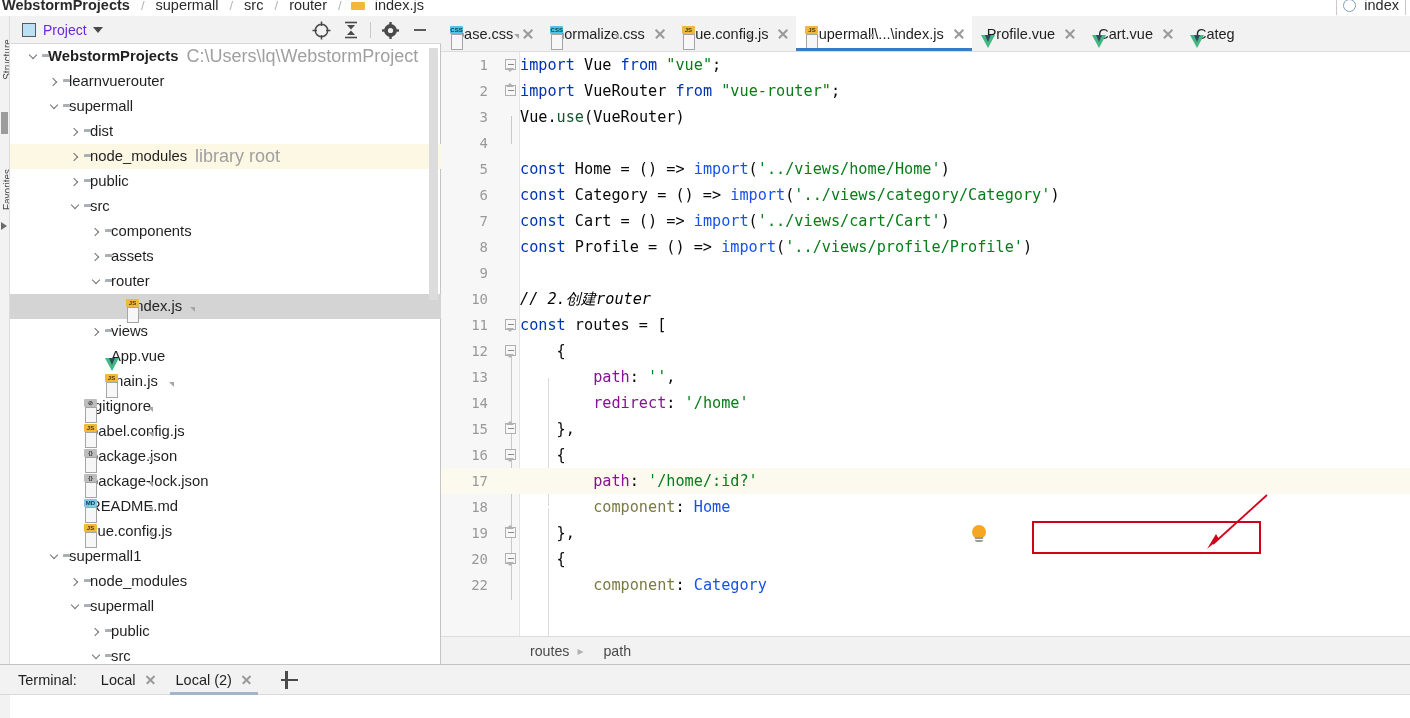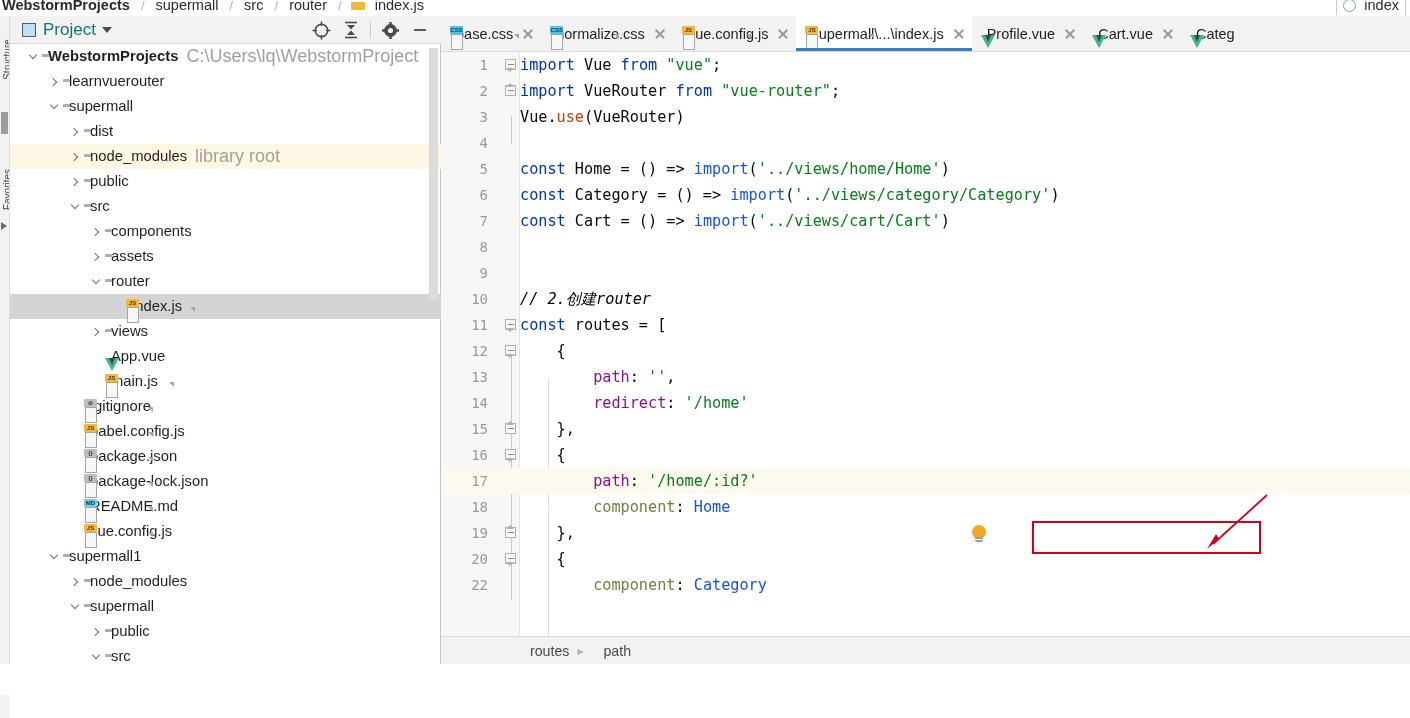--- a/index.html
+++ b/index.html
@@ -83,21 +83,21 @@
     background: #f2f2f2;
     border-bottom: 1px solid #d9d9d9;
     display: flex; align-items: center;
   }
   .pp-title-wrap { display: flex; align-items: center; padding-left: 12px; }
   .pp-boxicon {
     width: 14px; height: 14px;
     border: 1.6px solid #5a5a5a; background: #b9e0f5;
     margin-right: 7px;
   }
-  .pp-title { font-size: 17px; color: #0f766e; }
+  .pp-title { font-size: 14px; color: #6d28d9; }
   .caret-dn {
     margin-left: 6px; width: 0; height: 0;
     border-left: 5px solid transparent; border-right: 5px solid transparent;
     border-top: 6px solid #4a4a4a;
   }
   .pp-tools {
     position: absolute; right: 6px; top: 0; height: 28px;
     display: flex; align-items: center; gap: 0px;
   }
   .pp-tools .tbtn {
@@ -282,21 +282,21 @@
   }
 
   
   .kw   { color: #0033b3; }
   .str  { color: #067d17; }
   .prop { color: #871094; }
   .cls  { color: #1750eb; }
   .fn   { color: #7a7a43; }
   .cmt  { color: #000000; font-style: italic; }
   .plain{ color: #080808; }
-  .meth { color: #c2410c; }
+  .meth { color: #14532d; }
 
   .bulb {
     position: absolute; left: 529px; top: 473px;
     width: 18px; height: 20px;
   }
   .bulb .glass {
     position: absolute; left: 2px; top: 0;
     width: 14px; height: 14px; border-radius: 50%;
     background: #f5a623;
   }
@@ -693,21 +693,21 @@
       <div class="indentline" style="top:326px;height:128px;"></div>
       <div class="indentline" style="top:456px;height:128px;"></div>
       <div class="lines" id="lines">
           <div class="cline"><span class="lnum">1</span><span class="fold open"><span class="sq"></span><span class="mn"></span><span class="tip"></span></span><span class="ctext"><span class="kw">import</span><span class="plain"> Vue </span><span class="kw">from</span><span class="plain"> </span><span class="str">"vue"</span><span class="plain">;</span></span></div>
           <div class="cline"><span class="lnum">2</span><span class="fold close"><span class="sq"></span><span class="mn"></span><span class="tip"></span></span><span class="ctext"><span class="kw">import</span><span class="plain"> VueRouter </span><span class="kw">from</span><span class="plain"> </span><span class="str">"vue-router"</span><span class="plain">;</span></span></div>
           <div class="cline"><span class="lnum">3</span><span class="ctext"><span class="plain">Vue.</span><span class="meth">use</span><span class="plain">(VueRouter)</span></span></div>
           <div class="cline"><span class="lnum">4</span><span class="ctext"></span></div>
           <div class="cline"><span class="lnum">5</span><span class="ctext"><span class="kw">const</span><span class="plain"> Home = () =&gt; </span><span class="cls">import</span><span class="plain">(</span><span class="str">'../views/home/Home'</span><span class="plain">)</span></span></div>
           <div class="cline"><span class="lnum">6</span><span class="ctext"><span class="kw">const</span><span class="plain"> Category = () =&gt; </span><span class="cls">import</span><span class="plain">(</span><span class="str">'../views/category/Category'</span><span class="plain">)</span></span></div>
           <div class="cline"><span class="lnum">7</span><span class="ctext"><span class="kw">const</span><span class="plain"> Cart = () =&gt; </span><span class="cls">import</span><span class="plain">(</span><span class="str">'../views/cart/Cart'</span><span class="plain">)</span></span></div>
-          <div class="cline"><span class="lnum">8</span></div>
+          <div class="cline"><span class="lnum">8</span><span class="ctext"><span class="kw">const</span><span class="plain"> Profile = () =&gt; </span><span class="cls">import</span><span class="plain">(</span><span class="str">'../views/profile/Profile'</span><span class="plain">)</span></span></div>
           <div class="cline"><span class="lnum">9</span><span class="ctext"></span></div>
           <div class="cline"><span class="lnum">10</span><span class="ctext"><span class="cmt">// 2.创建router</span></span></div>
           <div class="cline"><span class="lnum">11</span><span class="fold open"><span class="sq"></span><span class="mn"></span><span class="tip"></span></span><span class="ctext"><span class="kw">const</span><span class="plain"> routes = [</span></span></div>
           <div class="cline"><span class="lnum">12</span><span class="fold open"><span class="sq"></span><span class="mn"></span><span class="tip"></span></span><span class="ctext"><span class="plain">    {</span></span></div>
           <div class="cline"><span class="lnum">13</span><span class="ctext"><span class="plain">        </span><span class="prop">path</span><span class="plain">: </span><span class="str">''</span><span class="plain">,</span></span></div>
           <div class="cline"><span class="lnum">14</span><span class="ctext"><span class="plain">        </span><span class="prop">redirect</span><span class="plain">: </span><span class="str">'/home'</span></span></div>
           <div class="cline"><span class="lnum">15</span><span class="fold close"><span class="sq"></span><span class="mn"></span><span class="tip"></span></span><span class="ctext"><span class="plain">    },</span></span></div>
           <div class="cline"><span class="lnum">16</span><span class="fold open"><span class="sq"></span><span class="mn"></span><span class="tip"></span></span><span class="ctext"><span class="plain">    {</span></span></div>
           <div class="cline hl"><span class="lnum">17</span><span class="ctext"><span class="plain">        </span><span class="prop">path</span><span class="plain">: </span><span class="str">'/home/:id?'</span></span></div>
           <div class="cline"><span class="lnum">18</span><span class="ctext"><span class="plain">        </span><span class="fn">component</span><span class="plain">: </span><span class="cls">Home</span></span></div>
@@ -731,18 +731,30 @@
 
     <div class="ed-status">
       <span style="width:77px;"></span>
       <span class="bc">routes</span>
       <span class="bcsep">▸</span>
       <span class="bc">path</span>
     </div>
   </div>
 
   <div class="termbar">
+    <div class="termtabs" id="termtabs">
+      <span class="termlabel">Terminal:</span>
+    <div class="termtab">
+          <span>Local</span>
+          <span class="close"></span>
+        </div>
+        <div class="termtab active">
+          <span>Local (2)</span>
+          <span class="close"></span>
+        </div>
+        <div class="plusbtn"></div>
+      </div>
     <div class="termbody">
       <div class="lstrip"></div>
     </div>
   </div>
 
 </div>
 
 </body></html>

